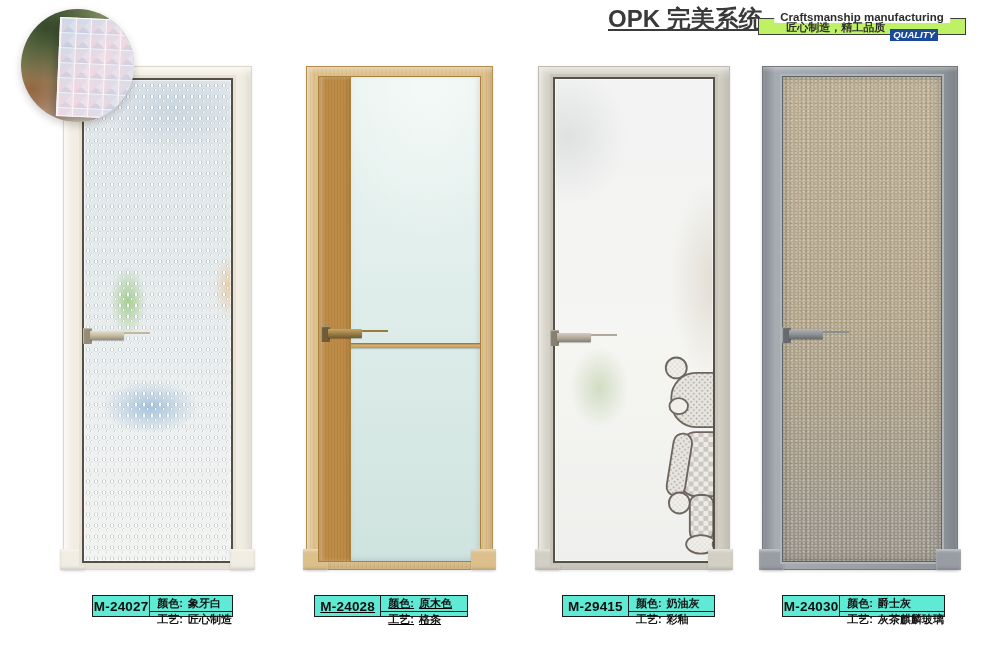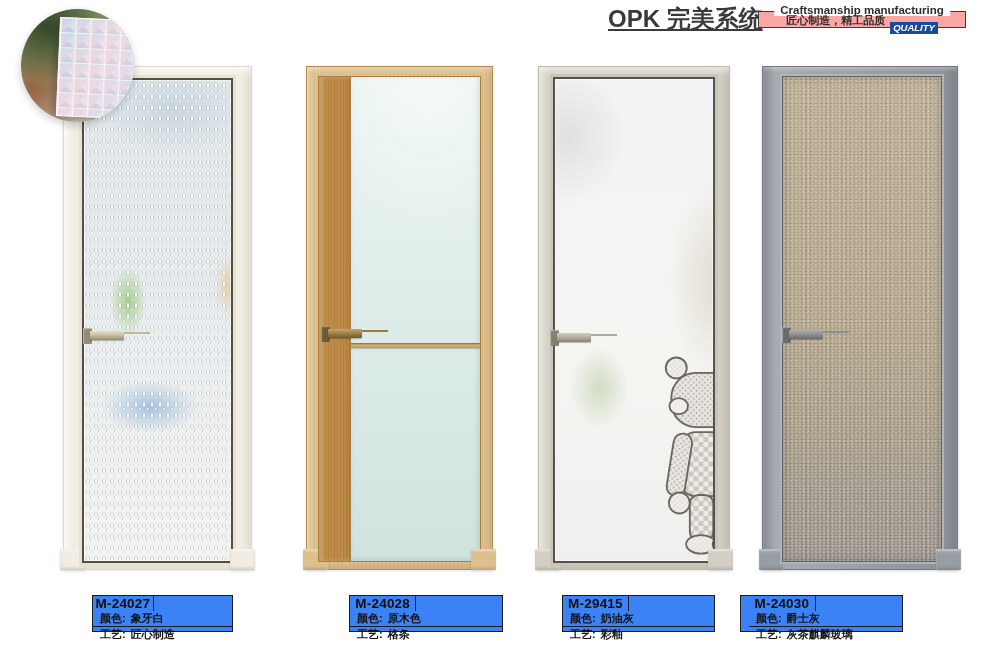--- a/index.html
+++ b/index.html
@@ -1,21 +1,21 @@
 <!DOCTYPE html>
 <html><head>
 <meta charset="utf-8">
 <style>
   html,body{margin:0;padding:0;}
   body{width:1000px;height:650px;background:#ffffff;font-family:"Liberation Sans",sans-serif;position:relative;overflow:hidden;}
   #stage{position:absolute;inset:0;width:1000px;height:650px;}
 
   
   .page-title{position:absolute;left:608px;top:3px;font-size:24px;font-weight:bold;color:#3a3a3a;white-space:nowrap;text-decoration:underline;}
-  .cert{position:absolute;left:758px;top:11px;width:206px;height:15px;border:1.5px solid #3c3c3c;background:#fca5a5;}
+  .cert{position:absolute;left:758px;top:18px;width:206px;height:15px;border:1.5px solid #3c3c3c;background:#bef264;}
   .cert .l1{position:absolute;left:50%;top:-8px;transform:translateX(-50%);background:#fff;padding:0 6px;font-size:11.5px;font-weight:bold;color:#2d2d2d;white-space:nowrap;}
   .cert .l2{position:absolute;left:0;right:0;top:1px;height:14px;display:flex;align-items:center;justify-content:center;font-size:11px;font-weight:bold;color:#2d2d2d;white-space:nowrap;text-align:right;}
   .quality{display:inline-block;background:#1b4a9b;color:#fff;font-size:9.5px;font-weight:bold;font-style:italic;padding:0 3px;line-height:12px;margin-left:5px;margin-top:16px;}
 
   
   .door{position:absolute;top:66px;height:504px;box-sizing:border-box;}
   .door::before,.door::after{content:"";position:absolute;bottom:0;width:25px;height:21px;background:var(--frame);
     box-shadow:inset 0 2px 3px rgba(255,255,255,.45),inset 0 -2px 3px rgba(0,0,0,.14),0 1px 2px rgba(0,0,0,.12);}
   .door::before{left:-3px;} .door::after{right:-3px;}
   .glass{position:absolute;overflow:hidden;}
@@ -95,27 +95,27 @@
   .prism{position:absolute;left:33%;top:9%;width:80%;height:86%;transform:rotate(2.5deg);
       border:1px solid rgba(255,255,255,.75);box-shadow:-4px 4px 8px rgba(0,0,0,.28);
       background-image:
         linear-gradient(90deg,rgba(255,255,255,.75) 0 1px,rgba(0,0,0,0) 1px),
         linear-gradient(0deg,rgba(255,255,255,.75) 0 1px,rgba(0,0,0,0) 1px),
         linear-gradient(125deg,rgba(150,180,215,.3) 0%,rgba(242,198,210,.4) 45%,rgba(168,195,226,.32) 100%),
         conic-gradient(from 45deg,#eef3f8 0 25%,#cfd9e6 25% 50%,#f4e3e8 50% 75%,#e0e9f1 75% 100%);
       background-size:15px 15px,15px 15px,100% 100%,15px 15px;}
 
   
-  .plabel{position:absolute;top:595px;height:37px;border:1.5px solid #1c1c1c;background:#3b82f6;display:flex;box-sizing:border-box;flex-direction:column;}
+  .plabel{position:absolute;top:595px;height:22px;border:1.5px solid #1c1c1c;background:#5eead4;display:flex;box-sizing:border-box;}
   .plabel .model{width:43%;display:flex;align-items:center;justify-content:center;font-size:13.5px;font-weight:bold;color:#0e0e0e;border-right:1.5px solid #1c1c1c;letter-spacing:.2px;}
   .plabel .details{flex:1;display:flex;flex-direction:column;}
   .plabel .row{flex:1;display:flex;align-items:center;padding-left:7px;font-size:11px;font-weight:bold;color:#141414;white-space:nowrap;}
   .plabel .row + .row{border-top:1.5px solid #1c1c1c;}
   .plabel .val{margin-left:5px;}
-  .pl1{left:92px;width:141px;} .pl2{left:349px;width:154px;} .pl3{left:562px;width:153px;} .pl4{left:740px;width:163px;padding-left:8px;}
+  .pl1{left:92px;width:141px;} .pl2{left:314px;width:154px;text-decoration:underline;} .pl3{left:562px;width:153px;} .pl4{left:782px;width:163px;}
 </style>
 </head>
 <body>
 
 <div id="stage">
 
   <div class="page-title">OPK 完美系统</div>
   <div class="cert">
     <div class="l1">Craftsmanship manufacturing</div>
     <div class="l2">

